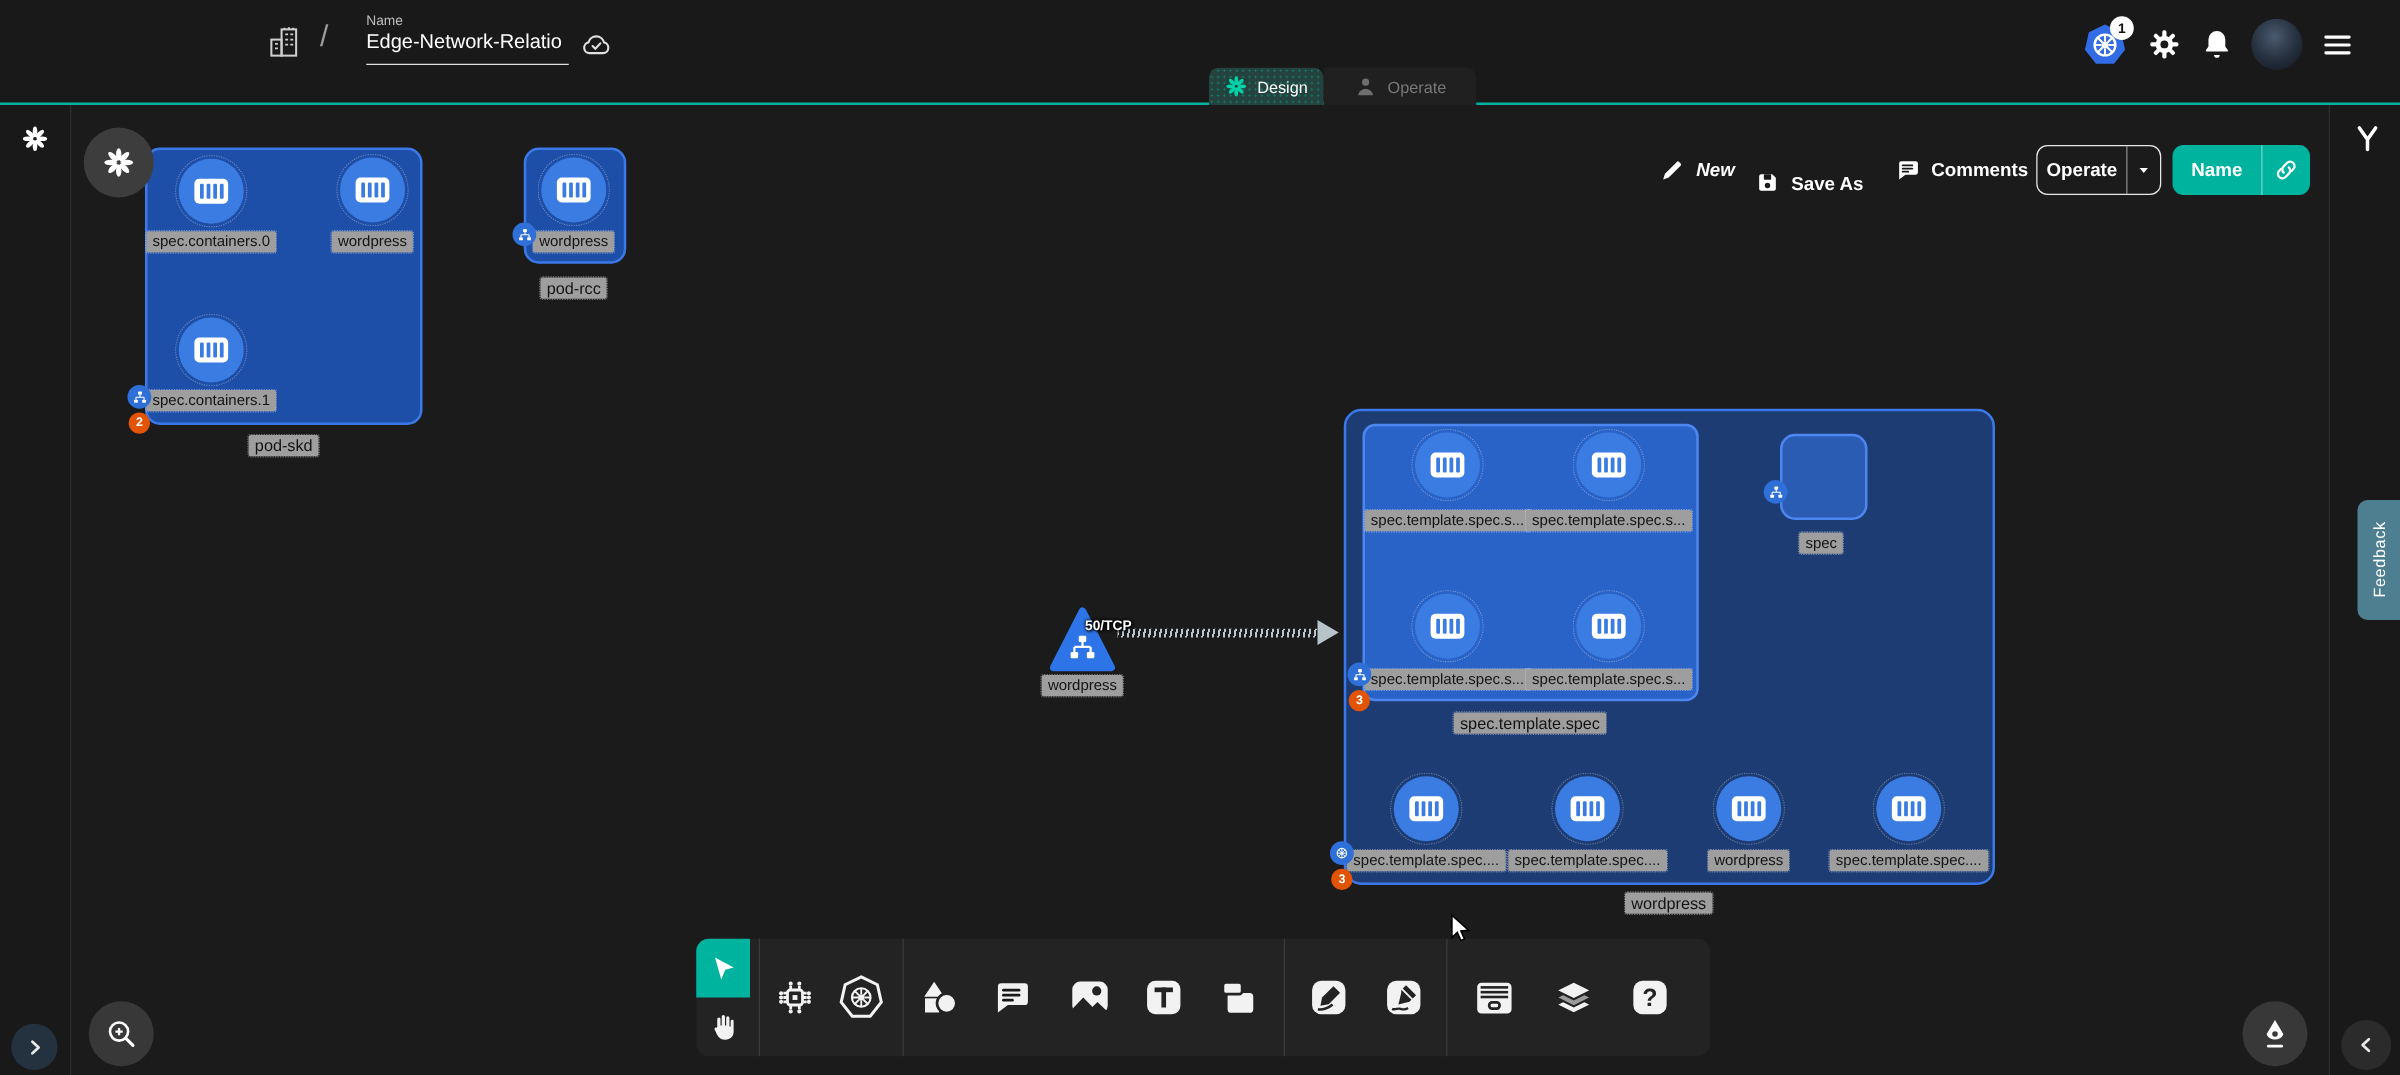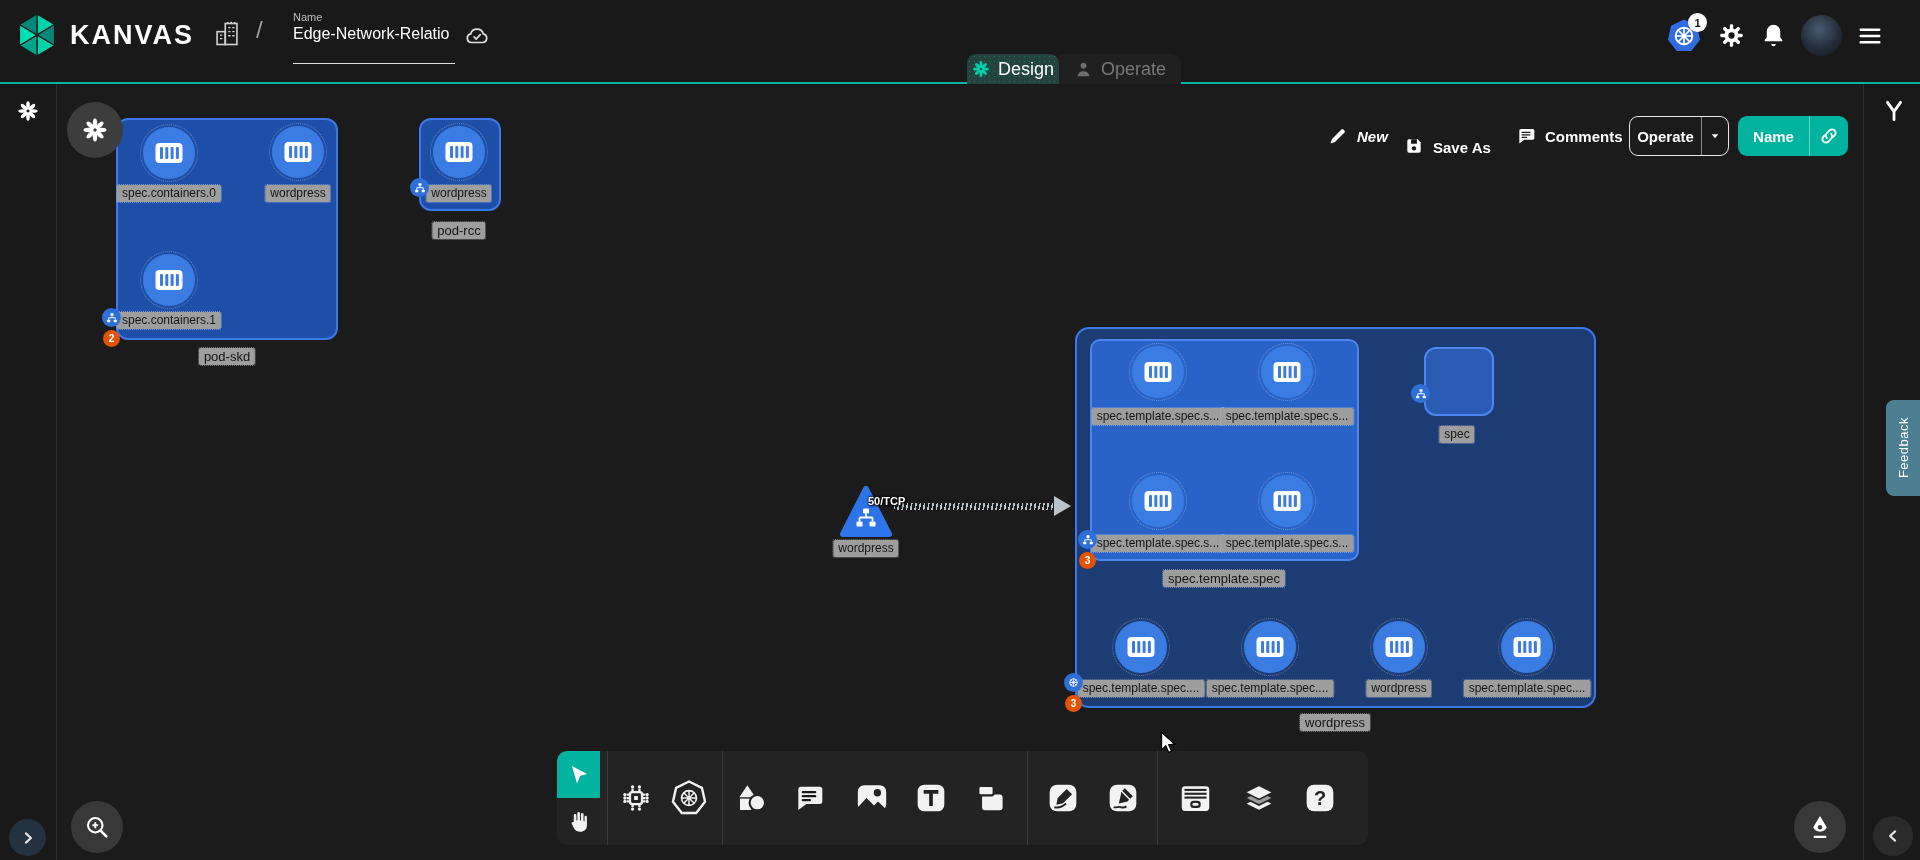--- a/index.html
+++ b/index.html
@@ -5,25 +5,25 @@
   * { box-sizing: border-box; margin: 0; padding: 0; }
   html,body { width:1920px; height:860px; overflow:hidden; }
   body { background:#1B1B1B; font-family:"Liberation Sans", sans-serif; color:#fff; position:relative; }
   .abs { position:absolute; }
   svg.ic { display:block; }
 
   
   .hdr { position:absolute; left:0; top:0; width:1920px; height:84px; background:#191919; border-bottom:2px solid #00B39F; z-index:40; }
   .logo-text { font-size:27px; font-weight:bold; letter-spacing:2px; color:#fff; }
   .name-label { font-size:11px; color:#bdbdbd; }
-  .name-input { background:transparent; border:none; border-bottom:1px solid #e0e0e0; color:#fff; font-size:16px; font-family:"Liberation Sans",sans-serif; width:162px; padding:2px 0 20px 0; outline:none; }
+  .name-input { background:transparent; border:none; border-bottom:1px solid #e0e0e0; color:#fff; font-size:16px; font-family:"Liberation Sans",sans-serif; width:162px; padding:2px 0 8px 0; outline:none; }
   .slash { color:#9e9e9e; font-size:24px; font-weight:300; }
 
   
-  .tab { position:absolute; top:54px; height:30px; display:flex; align-items:center; justify-content:center; gap:8px; font-size:18px; cursor:pointer; }
+  .tab { position:absolute; top:54px; height:30px; display:flex; align-items:center; justify-content:center; gap:8px; font-size:13px; cursor:pointer; }
   .tab-design { left:967px; width:92px; background-color:#24433E; background-image:radial-gradient(rgba(0,211,169,.35) .8px, transparent .9px); background-size:5px 5px; border-radius:9px 9px 0 0; color:#fff; }
   .tab-operate { left:1059px; width:122px; background:#202020; border-radius:0 9px 0 0; color:#787878; }
 
   
   .rail-l { position:absolute; left:0; top:84px; width:57px; height:776px; background:#191919; border-right:1px solid #2e2e2e; z-index:20; }
   .rail-r { position:absolute; left:1863px; top:84px; width:57px; height:776px; background:#191919; border-left:1px solid #2e2e2e; z-index:20; }
 
   .circlebtn { border-radius:50%; display:flex; align-items:center; justify-content:center; cursor:pointer; }
 
   
@@ -262,26 +262,20 @@
         <polygon points="2,7 12,1 12,13" fill="#00877B"></polygon>
       </g>
     </symbol>
     <symbol id="i-mouse" viewBox="0 0 24 24">
         <path d="M6 2v16.5l4-3.8 2.6 6 2.7-1.1-2.6-6 5.6-.5z" fill="#fff" stroke="#000" stroke-width="1.2"></path>
       </symbol>
   </defs>
 </svg>
 
 <header class="hdr">
-  <div class="abs" style="left:16px;top:12px;display:flex;align-items:center;gap:12px;">
-    <svg class="ic" width="42" height="46">
-        <use href="#i-hexlogo"></use>
-      </svg>
-    <span class="logo-text">KANVAS</span>
-  </div>
   <div class="abs" style="left:213px;top:20px;color:#cfcfcf;">
     <svg class="ic" width="28" height="28">
         <use href="#i-building"></use>
       </svg>
   </div>
   <div class="abs slash" style="left:256px;top:16px;">/</div>
   <div class="abs" style="left:293px;top:11px;">
     <div class="name-label">Name</div>
     <input class="name-input" type="text" value="Edge-Network-Relatio" style="">
   </div>

